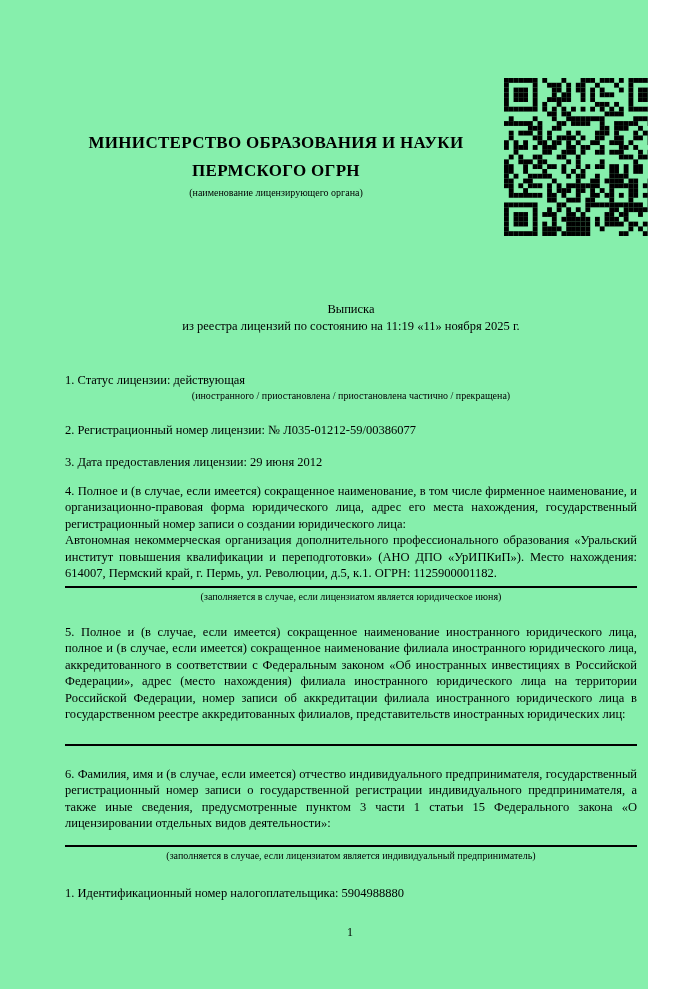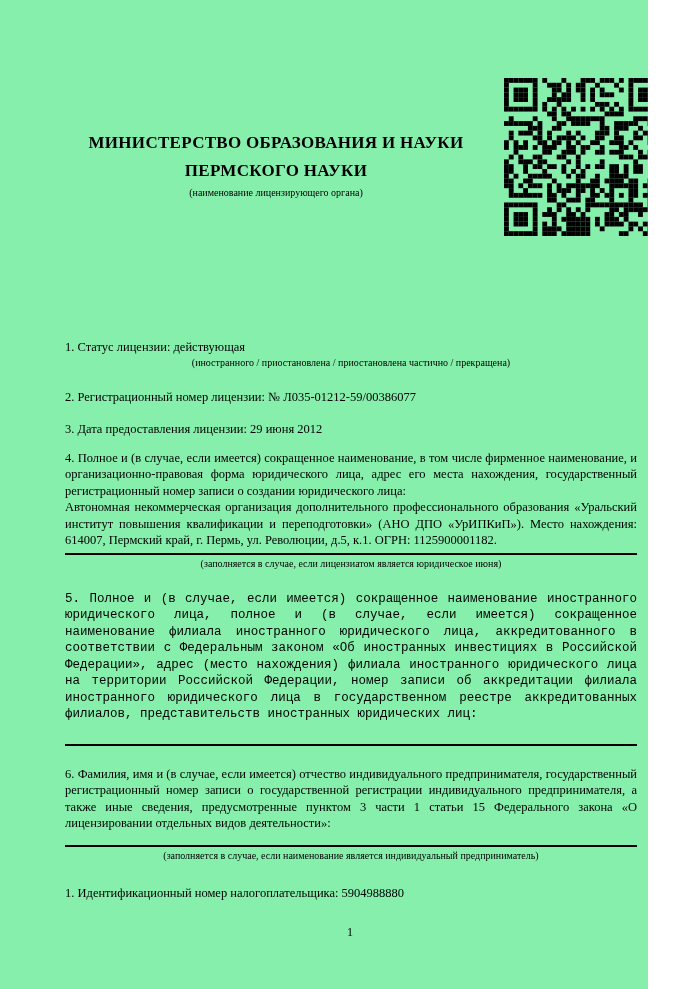--- a/index.html
+++ b/index.html
@@ -52,21 +52,21 @@
     font-size: 10px;
     line-height: 14px;
     text-align: center;
   }
   .rule { border-top: 2px solid #000; height: 0; }
   .rule + .small-caption { margin-top: 2px; }
   .item-1 { margin-top: 38px; }
   .item-2 { margin-top: 19px; }
   .item-3 { margin-top: 16px; }
   .item-4 { margin-top: 12px; }
-  .item-5 { margin-top: 20px; font-family: Liberation Mono, monospace; }
+  .item-5 { margin-top: 20px; }
   .item-6 { margin-top: 20px; }
   .item-7 { margin-top: 22px; }
   .rule-4 { margin-top: 4px; }
   .rule-5 { margin-top: 21px; }
   .rule-6 { margin-top: 13px; }
   .page-number {
     position: absolute;
     top: 925px;
     left: 0;
     width: 700px;
@@ -75,21 +75,21 @@
   }
 </style>
 </head>
 <body>
 
 <div class="page">
 
   <div class="ministry">
     <div class="ministry-name">
       <div>МИНИСТЕРСТВО ОБРАЗОВАНИЯ И НАУКИ</div>
-      <div>ПЕРМСКОГО НАУКИ</div>
+      <div>ПЕРМСКОГО ОГРН</div>
     </div>
     <div class="ministry-caption">(наименование лицензирующего органа)</div>
   </div>
 
   <div class="qr">
     <svg viewBox="0 0 158 158" xmlns="http://www.w3.org/2000/svg">
         <rect x="0.00" y="0.00" width="4.84" height="4.84"></rect>
         <rect x="4.79" y="0.00" width="4.84" height="4.84"></rect>
         <rect x="9.58" y="0.00" width="4.84" height="4.84"></rect>
         <rect x="14.36" y="0.00" width="4.84" height="4.84"></rect>
@@ -629,20 +629,24 @@
         <rect x="76.61" y="153.21" width="4.84" height="4.84"></rect>
         <rect x="81.39" y="153.21" width="4.84" height="4.84"></rect>
         <rect x="114.91" y="153.21" width="4.84" height="4.84"></rect>
         <rect x="119.70" y="153.21" width="4.84" height="4.84"></rect>
         <rect x="138.85" y="153.21" width="4.84" height="4.84"></rect>
       </svg>
   </div>
 
   <div class="content">
 
+    <div class="doc-title">
+      <div>Выписка</div>
+      <div>из реестра лицензий по состоянию на 11:19 «11» ноября 2025 г.</div>
+    </div>
 
     <div class="item-1">
       <div>1. Статус лицензии: действующая</div>
       <div class="small-caption">(иностранного / приостановлена / приостановлена частично / прекращена)</div>
     </div>
 
     <div class="item-2">
       <div>2. Регистрационный номер лицензии: № Л035-01212-59/00386077</div>
     </div>
 
@@ -658,21 +662,21 @@
     </div>
 
     <div class="item-5">
       <div class="justify">5. Полное и (в случае, если имеется) сокращенное наименование иностранного юридического лица, полное и (в случае, если имеется) сокращенное наименование филиала иностранного юридического лица, аккредитованного в соответствии с Федеральным законом «Об иностранных инвестициях в Российской Федерации», адрес (место нахождения) филиала иностранного юридического лица на территории Российской Федерации, номер записи об аккредитации филиала иностранного юридического лица в государственном реестре аккредитованных филиалов, представительств иностранных юридических лиц:</div>
       <div class="rule rule-5"></div>
     </div>
 
     <div class="item-6">
       <div class="justify">6. Фамилия, имя и (в случае, если имеется) отчество индивидуального предпринимателя, государственный регистрационный номер записи о государственной регистрации индивидуального предпринимателя, а также иные сведения, предусмотренные пунктом 3 части 1 статьи 15 Федерального закона «О лицензировании отдельных видов деятельности»:</div>
       <div class="rule rule-6"></div>
-      <div class="small-caption">(заполняется в случае, если наименование является индивидуальный предприниматель)</div>
+      <div class="small-caption">(заполняется в случае, если лицензиатом является индивидуальный предприниматель)</div>
     </div>
 
     <div class="item-7">
       <div>1. Идентификационный номер налогоплательщика: 5904988880</div>
     </div>
 
   </div>
 
   <div class="page-number">1</div>
 

